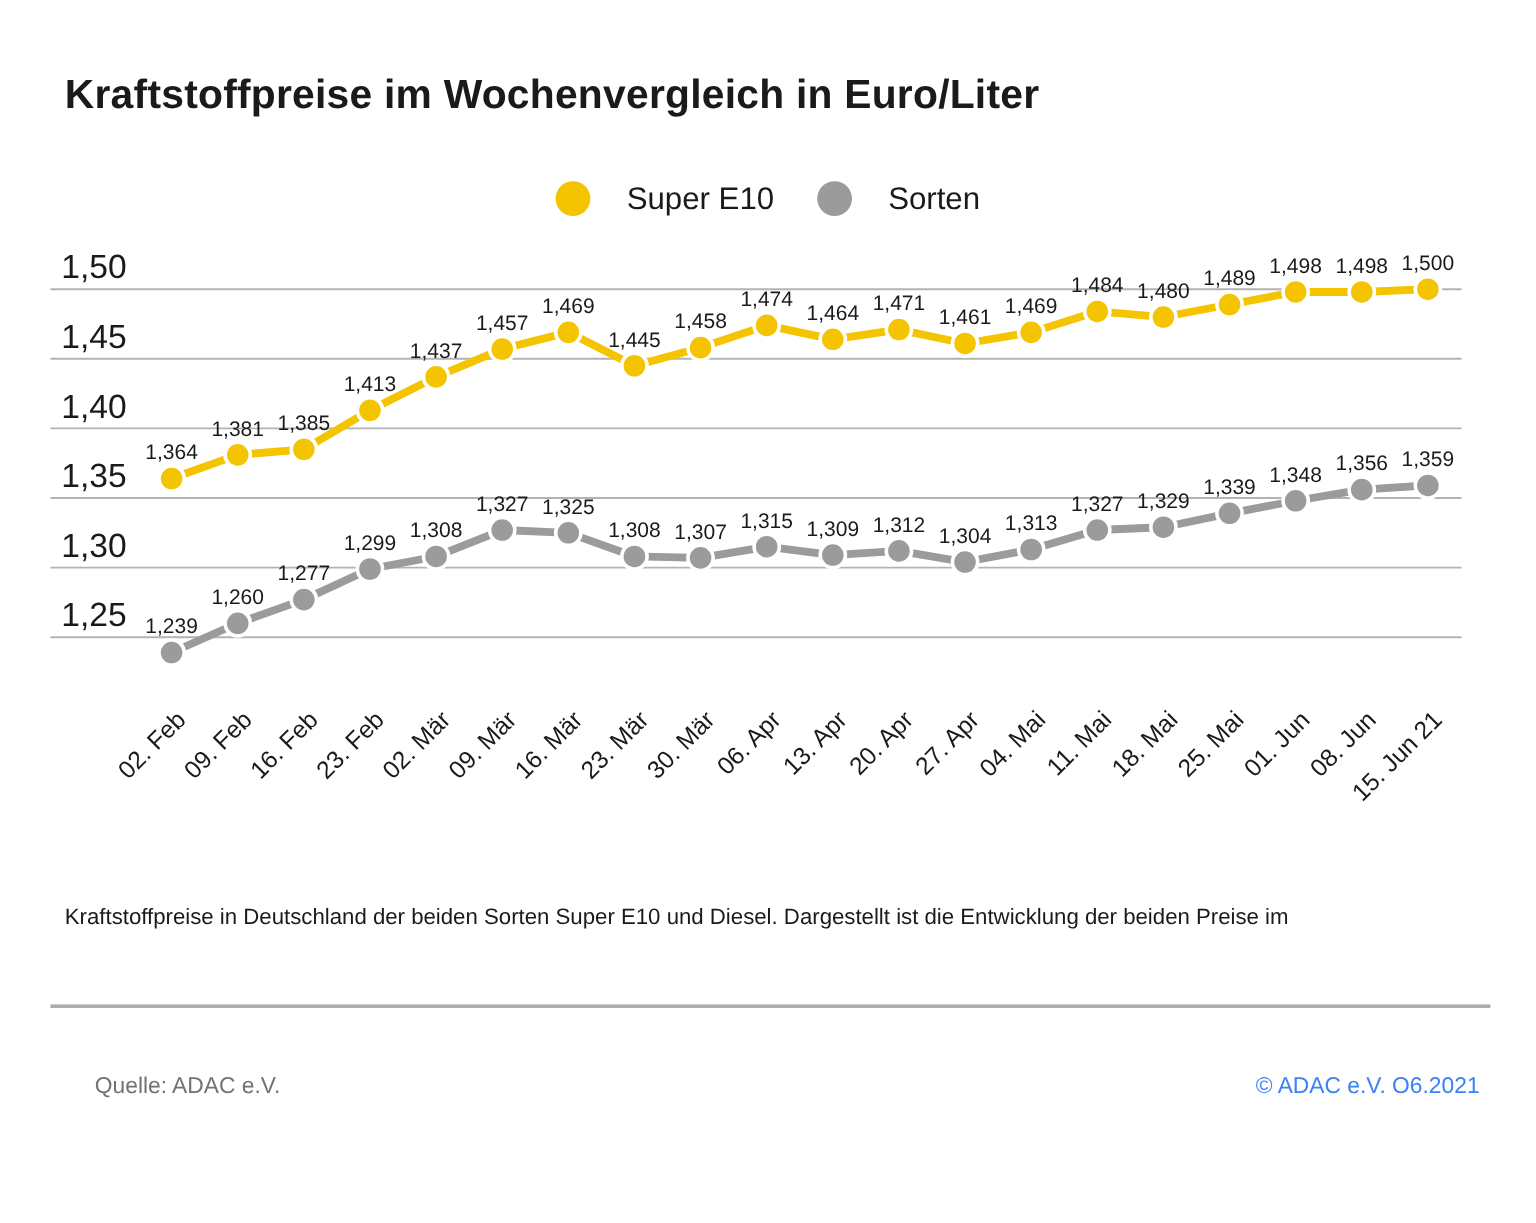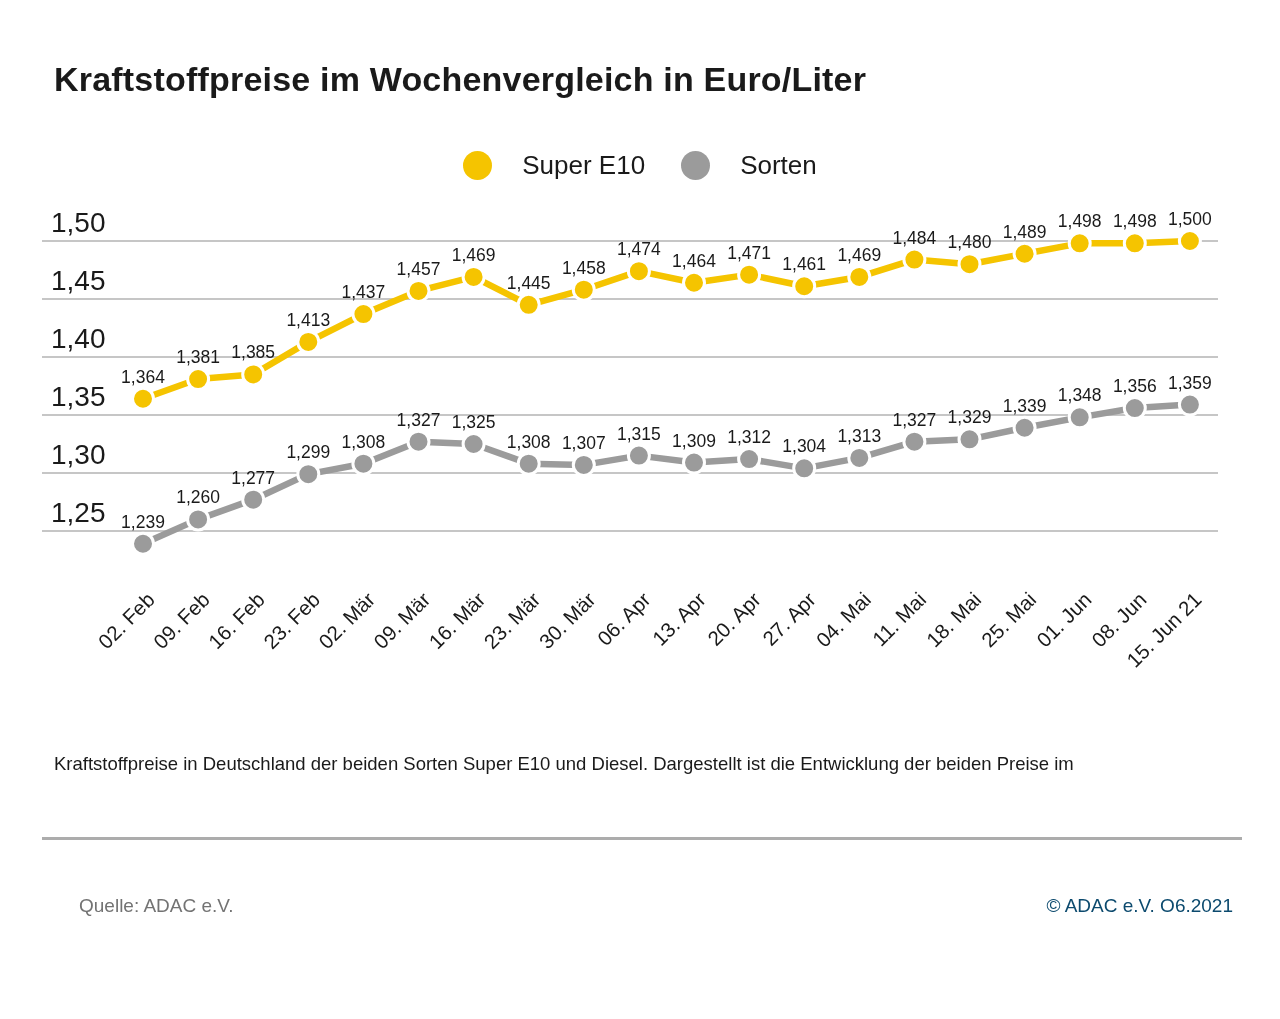--- a/index.html
+++ b/index.html
@@ -24,21 +24,21 @@
     font-size:18.5px;line-height:26px;color:#1a1a1a;margin-top:15px;
   }
   .divider{
     position:absolute;left:42px;top:837px;width:1200px;height:0;
     border-top:3px solid #acacac;
   }
   .footer-source{
     position:absolute;left:54px;top:895px;font-size:19px;color:#737373;margin-left:25px;
   }
   .footer-copyright{
-    position:absolute;right:47px;top:895px;font-size:19px;color:#0c4a6e;
+    position:absolute;right:47px;top:895px;font-size:19px;color:#3b82f6;
   }
 </style>
 </head>
 <body>
 
 <div class="title">Kraftstoffpreise im Wochenvergleich in Euro/Liter</div>
 
 <div class="legend">
   <div class="legend-item">
     <span class="legend-dot" id="legend-dot-0" style="background: rgb(245, 196, 0);"></span>

